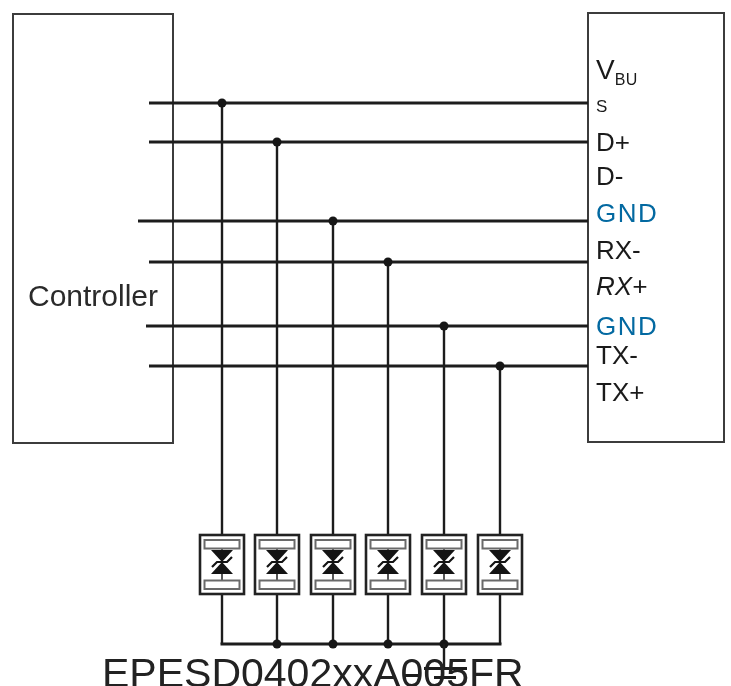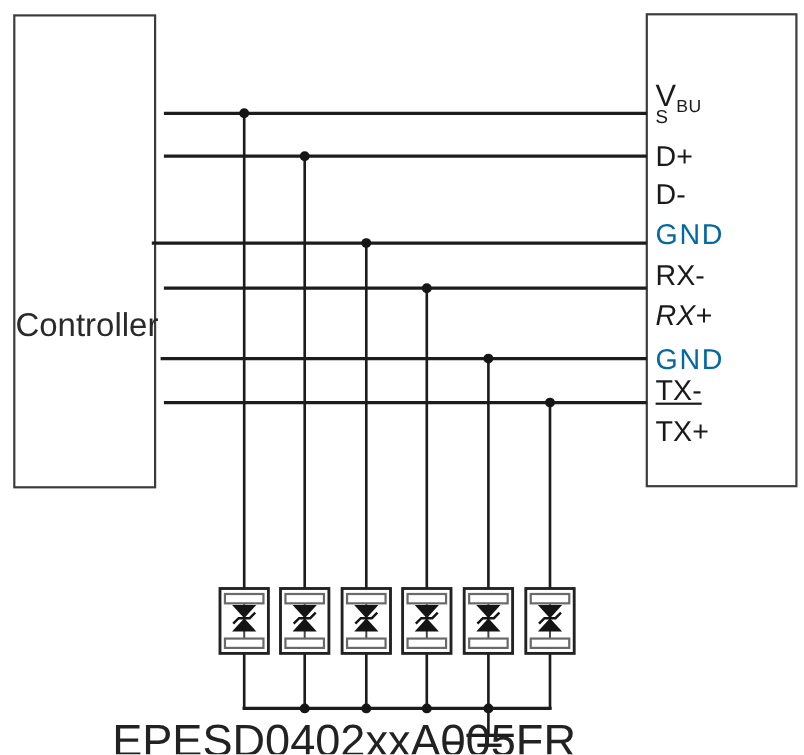--- a/index.html
+++ b/index.html
@@ -14,42 +14,42 @@
     height: 686px;
     background: #ffffff;
     overflow: hidden;
   }
   .box {
     position: absolute;
     border: 2px solid #3c3c3c;
     background: #ffffff;
     box-sizing: border-box;
   }
-  #controller-box { left: 12px; top: 13px; width: 130px; height: 431px; }
+  #controller-box { left: 12px; top: 13px; width: 162px; height: 431px; }
   #ic-box         { left: 587px; top: 12px; width: 138px; height: 431px; }
   .controller-label {
     position: absolute;
     left: 0; right: 0;
     top: 264px;
     text-align: center;
     font-size: 30px;
     color: #2a2a2a;
     letter-spacing: 0px;
   }
   .pin {
     position: absolute;
     left: 596px;
     font-size: 26px;
     line-height: 30px;
     color: #1a1a1a;
     white-space: nowrap;
   }
   .pin-muted { color: #0369a1; letter-spacing: 1.5px; }
   .pin-small { font-size: 17px; line-height: 20px; }
-  .pin-large { font-size: 28px; line-height: 32px; margin-top: 23px; }
+  .pin-large { font-size: 28px; line-height: 44px; }
   .pin-sub   { font-size: 16px; vertical-align: -6px; letter-spacing: 0.5px; }
   #wire-layer { position: absolute; left: 0; top: 0; }
   .wire  { stroke: #1c1c1c; stroke-width: 3; fill: none; }
   .thin  { stroke-width: 2.4; }
   .dot   { fill: #161616; stroke: none; }
   .dev-outline { fill: #ffffff; stroke: #222222; stroke-width: 2.6; }
   .pad   { fill: #ffffff; stroke: #6a6a6a; stroke-width: 2; }
   .tri   { fill: #141414; stroke: none; }
   .zline { stroke: #141414; stroke-width: 2.2; fill: none; }
   .stem  { stroke: #454545; stroke-width: 1.8; }
@@ -77,21 +77,21 @@
 
   <div id="pin-labels">
       <div class="pin pin-large" style="top: 48px;">V<span class="pin-sub">BU</span></div>
       <div class="pin pin-small" style="top: 97px;">S</div>
       <div class="pin" style="top: 127px;">D+</div>
       <div class="pin" style="top: 161px;">D-</div>
       <div class="pin pin-muted" style="top: 198px;">GND</div>
       <div class="pin" style="top: 235px;">RX-</div>
       <div class="pin" style="top: 271px; font-style: italic;">RX+</div>
       <div class="pin pin-muted" style="top: 311px;">GND</div>
-      <div class="pin" style="top: 340px; text-decoration: underline;">TX-</div>
+      <div class="pin" style="top: 340px;">TX-</div>
       <div class="pin" style="top: 377px;">TX+</div>
     </div>
 
   <svg id="wire-layer" width="731" height="686" viewBox="0 0 731 686">
       <line x1="149" y1="103" x2="588" y2="103" class="wire"></line>
       <line x1="222" y1="103" x2="222" y2="535" class="wire thin"></line>
       <circle cx="222" cy="103" r="4.5" class="dot"></circle>
       <line x1="222" y1="594" x2="222" y2="644" class="wire thin"></line>
       <rect x="200" y="535" width="44" height="59" class="dev-outline"></rect>
       <line x1="222" y1="540" x2="222" y2="589" class="stem"></line>

